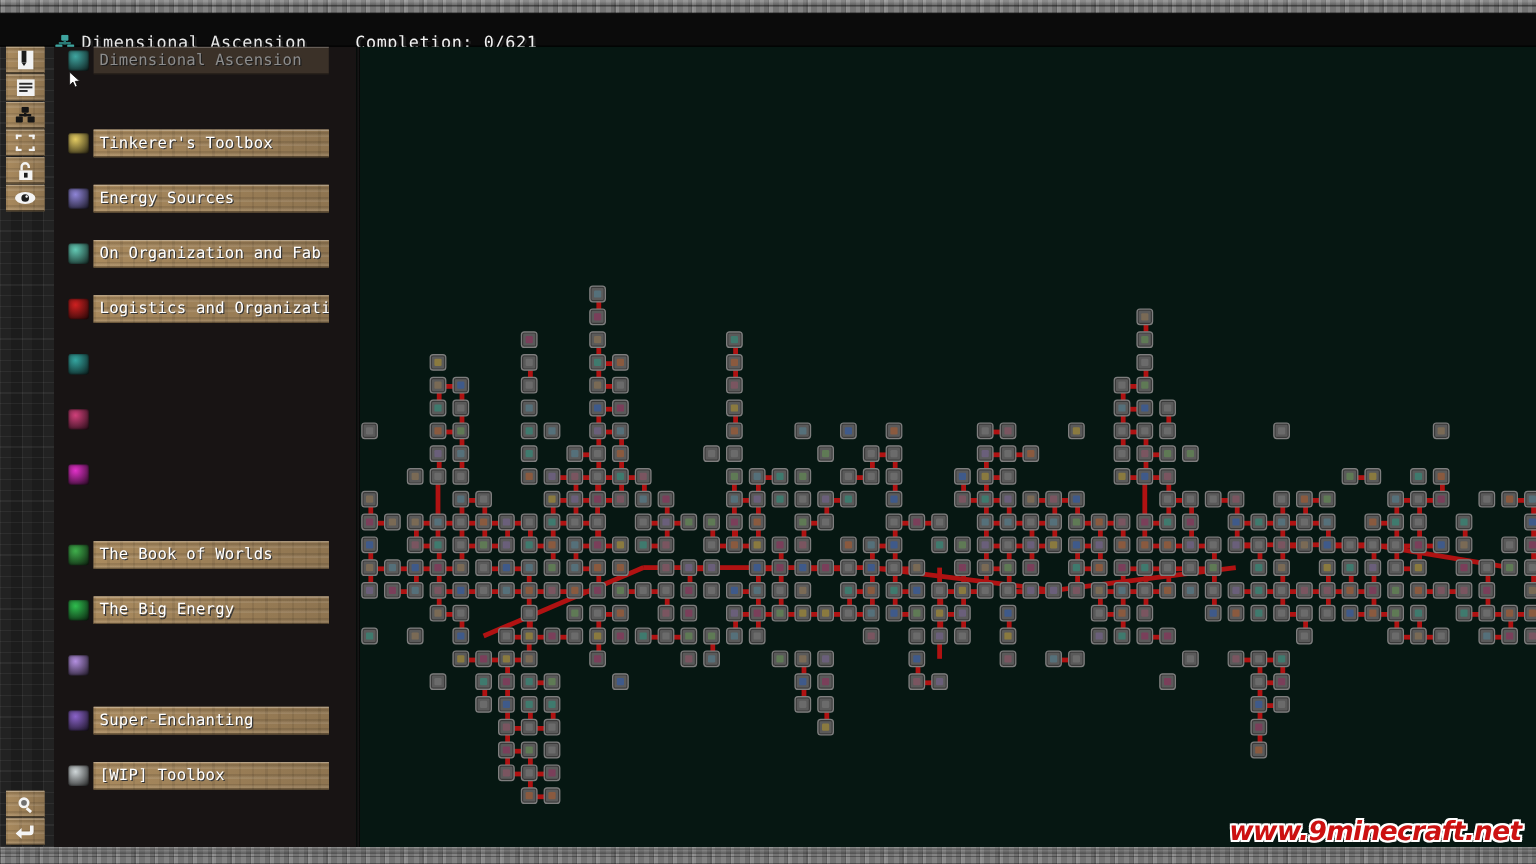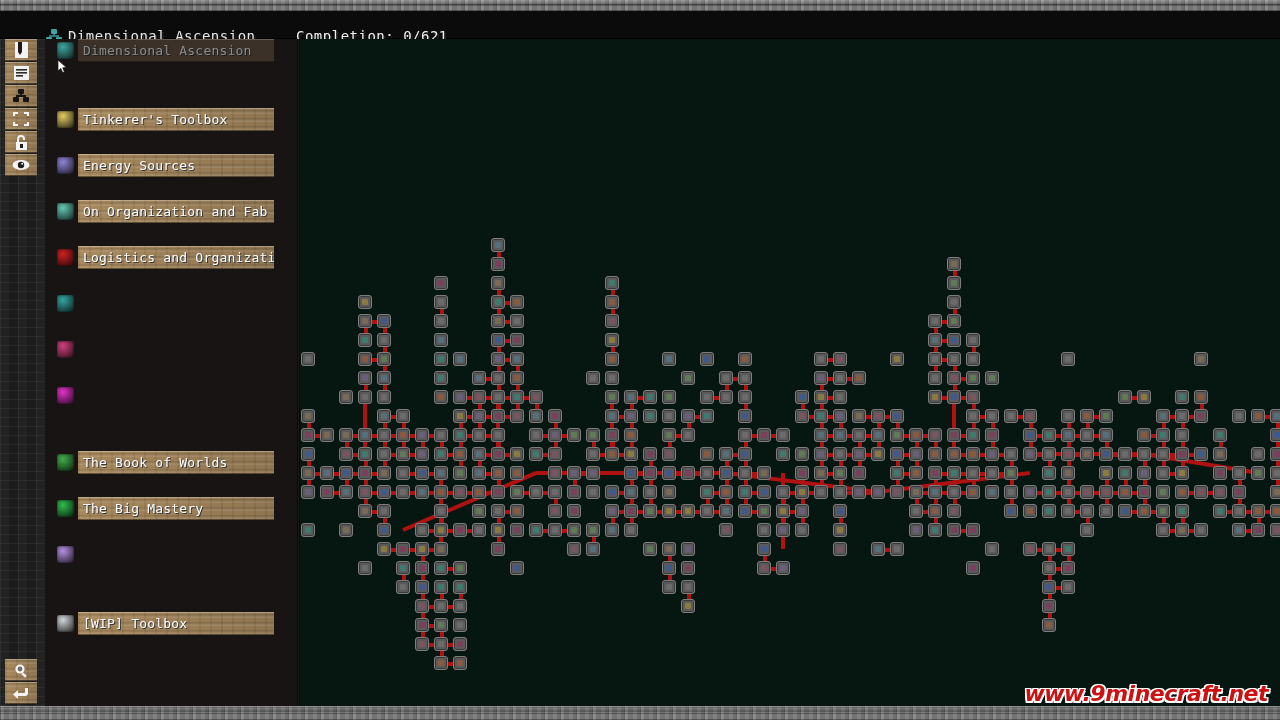--- a/index.html
+++ b/index.html
@@ -277,25 +277,31 @@
         </div>
         <div class="cat-row" style="top: 207px; margin-top: 21px;">
           <div class="cat-icon" style="background: radial-gradient(circle at 35% 30%, rgb(63, 174, 75), rgba(0, 0, 0, 0.85) 115%); box-shadow: rgba(0, 0, 0, 0.7) 0px 0px 2px inset;"></div>
           <div class="cat-label-box woodpanel">
             <span class="cat-label">The Book of Worlds</span>
           </div>
         </div>
         <div class="cat-row" style="top: 230px;">
           <div class="cat-icon" style="background: radial-gradient(circle at 35% 30%, rgb(47, 189, 78), rgba(0, 0, 0, 0.85) 115%); box-shadow: rgba(0, 0, 0, 0.7) 0px 0px 2px inset;"></div>
           <div class="cat-label-box woodpanel">
-            <span class="cat-label">The Big Mastery</span>
+            <span class="cat-label">The Big Energy</span>
           </div>
         </div>
         <div class="cat-row" style="top: 253px;">
           <div class="cat-icon" style="background: radial-gradient(circle at 35% 30%, rgb(179, 143, 224), rgba(0, 0, 0, 0.85) 115%); box-shadow: rgba(0, 0, 0, 0.7) 0px 0px 2px inset;"></div>
+        </div>
+        <div class="cat-row" style="top: 276px;">
+          <div class="cat-icon" style="background: radial-gradient(circle at 35% 30%, rgb(138, 99, 201), rgba(0, 0, 0, 0.85) 115%); box-shadow: rgba(0, 0, 0, 0.7) 0px 0px 2px inset;"></div>
+          <div class="cat-label-box woodpanel">
+            <span class="cat-label">Super-Enchanting</span>
+          </div>
         </div>
         <div class="cat-row" style="top: 299px;">
           <div class="cat-icon" style="background: radial-gradient(circle at 35% 30%, rgb(207, 214, 216), rgba(0, 0, 0, 0.85) 115%); box-shadow: rgba(0, 0, 0, 0.7) 0px 0px 2px inset;"></div>
           <div class="cat-label-box woodpanel">
             <span class="cat-label">[WIP] Toolbox</span>
           </div>
         </div>
       </div>
   </div>
 

